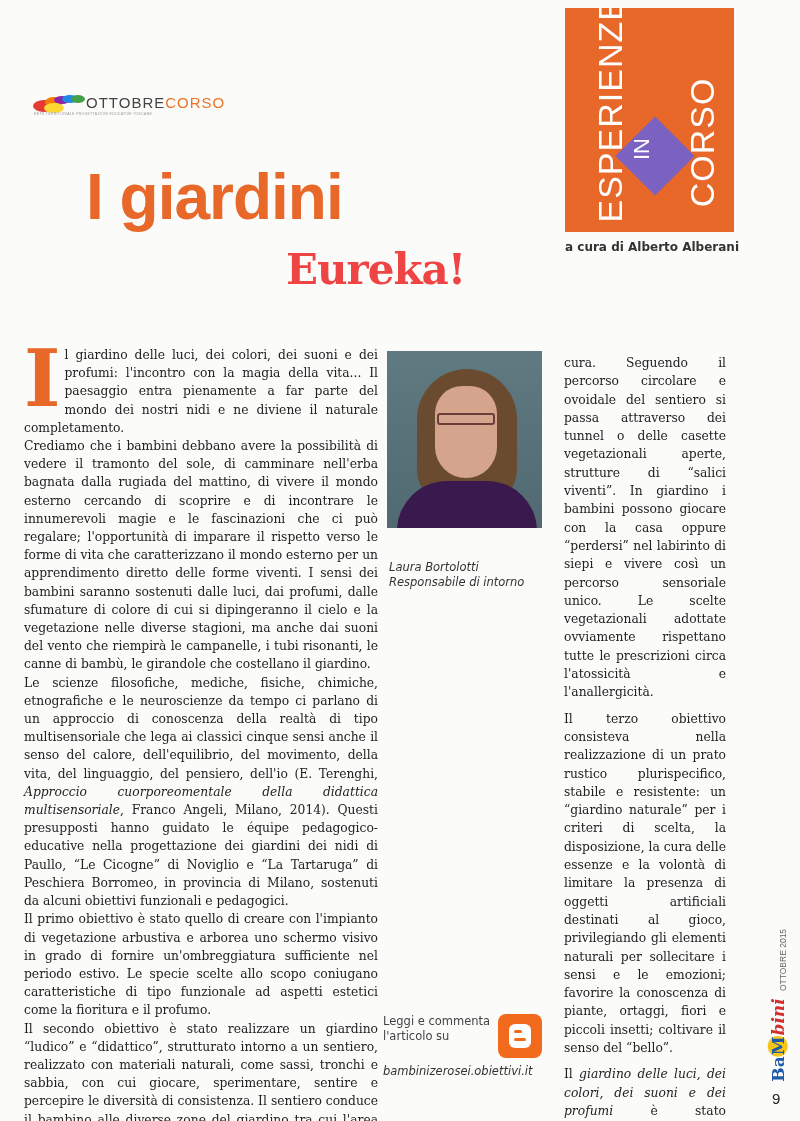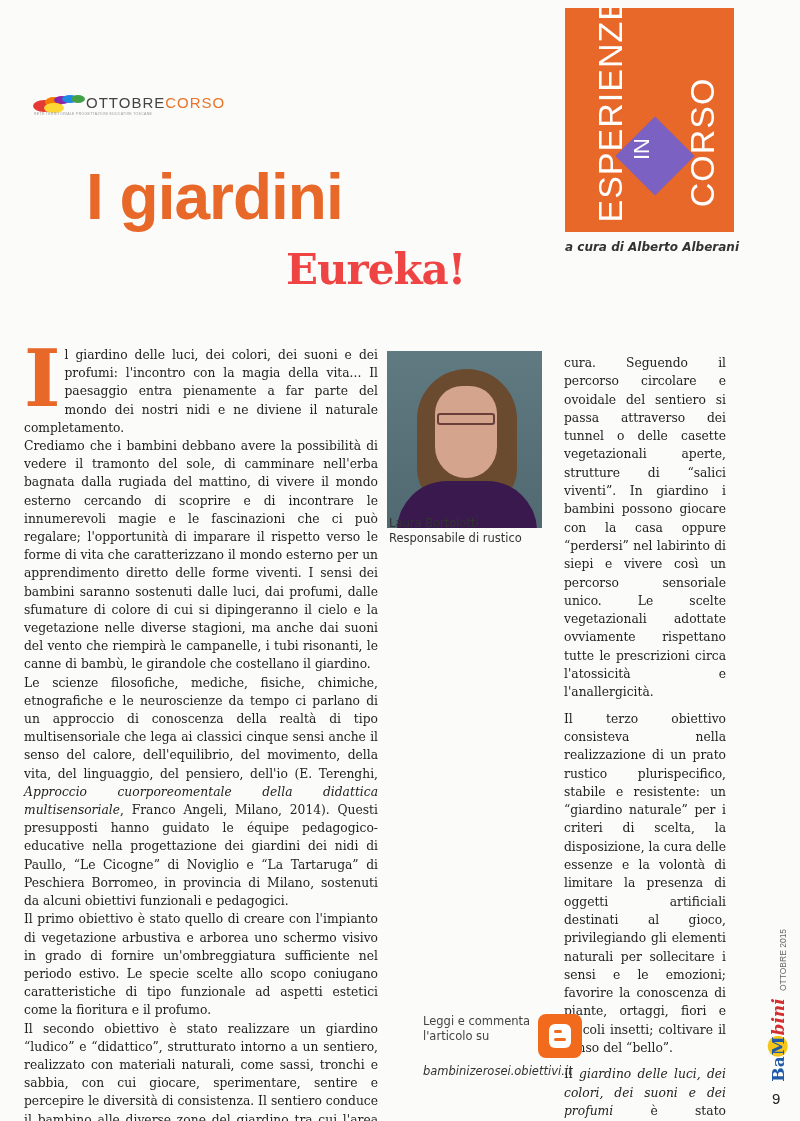--- a/index.html
+++ b/index.html
@@ -10,40 +10,40 @@
   .logo .blobs { position: absolute; left: 0; top: 4px; width: 58px; height: 22px; }
   .logo .name { position: absolute; left: 54px; top: 6px; font-family: "Liberation Sans", sans-serif; font-size: 15px; letter-spacing: 1px; color: #444; }
   .logo .name .hl { color: #e8742a; }
   .logo .tag { position: absolute; left: 2px; top: 24px; font-family: "Liberation Sans", sans-serif; font-size: 3.5px; letter-spacing: .3px; color: #999; white-space: nowrap; }
 
   .badge { position: absolute; left: 565px; top: 8px; width: 169px; height: 224px; background: #e8682a; overflow: hidden; }
   .badge .diamond { position: absolute; left: 62px; top: 120px; width: 56px; height: 56px; background: #7b61c2; transform: rotate(45deg); }
   .badge .w1 { position: absolute; left: -55px; top: 95px; transform: rotate(-90deg); font-family: "Liberation Sans", sans-serif; font-size: 34px; color: #fff; letter-spacing: 1px; width: 200px; text-align: center; }
   .badge .w2 { position: absolute; left: 66px; top: 128px; transform: rotate(-90deg); font-family: "Liberation Sans", sans-serif; font-size: 22px; color: #fff; }
   .badge .w3 { position: absolute; left: 67px; top: 115px; transform: rotate(-90deg); font-family: "Liberation Sans", sans-serif; font-size: 34px; color: #fff; letter-spacing: 1px; width: 140px; text-align: center; }
-  .curator { position: absolute; left: 565px; top: 240px; font-family: "DejaVu Sans", sans-serif; font-style: italic; font-weight: bold; font-size: 12px; color: #333; }
+  .curator { position: absolute; left: 565px; top: 240px; font-family: "DejaVu Sans", sans-serif; font-weight: bold; font-size: 12px; color: #333; }
 
   .title1 { position: absolute; left: 86px; top: 160px; font-family: Liberation Sans, sans-serif; font-size: 64px; color: #e8682a; letter-spacing: -1px; }
   .title2 { position: absolute; left: 286px; top: 245px; font-family: "DejaVu Serif", serif; font-weight: bold; font-size: 42px; color: #ef4444; letter-spacing: -1px; }
 
   .col1 { position: absolute; left: 24px; top: 346px; width: 354px; font-size: 12.3px; line-height: 18.2px; text-align: justify; }
   .col1 p { margin: 0; }
   .dropcap { float: left; font-family: "DejaVu Serif", serif; font-weight: bold; font-size: 78px; line-height: 66px; color: #e8682a; margin: 0 4px -2px 0; }
 
   .photo { position: absolute; left: 387px; top: 351px; width: 155px; height: 177px; background: linear-gradient(#607a82, #516971); overflow: hidden; }
   .photo .hair { position: absolute; left: 30px; top: 18px; width: 100px; height: 140px; background: #6b4b2f; border-radius: 50px 50px 40px 40px; }
   .photo .face { position: absolute; left: 48px; top: 35px; width: 62px; height: 92px; background: #d4a48c; border-radius: 30px 30px 34px 34px; }
   .photo .glasses { position: absolute; left: 50px; top: 62px; width: 58px; height: 12px; border: 2px solid #6a3f3a; border-radius: 3px; }
   .photo .body { position: absolute; left: 10px; top: 130px; width: 140px; height: 60px; background: #3a1a4e; border-radius: 50px 50px 0 0; }
-  .caption { position: absolute; left: 389px; top: 516px; font-family: "DejaVu Sans", sans-serif; font-size: 11.5px; line-height: 15px; color: #333; }
+  .caption { position: absolute; left: 389px; top: 560px; font-family: "DejaVu Sans", sans-serif; font-style: italic; font-size: 11.5px; line-height: 15px; color: #333; }
 
   .col3 { position: absolute; left: 556px; top: 346px; width: 178px; font-size: 12.3px; line-height: 18.3px; text-align: justify; }
   .col3 p { margin: 8px; }
 
-  .blog { position: absolute; left: 383px; top: 1014px; margin-left: 40px; }
+  .blog { position: absolute; left: 383px; top: 1014px; }
   .blog .lbl { font-family: "DejaVu Sans", sans-serif; font-size: 11.5px; line-height: 15px; color: #444; width: 110px; }
   .blog .icon { position: absolute; left: 115px; top: 0px; width: 44px; height: 44px; background: #f26b1d; border-radius: 8px; }
   .blog .icon .b { position: absolute; left: 11px; top: 10px; width: 22px; height: 24px; background: #fff; border-radius: 6px; }
   .blog .icon .l1 { position: absolute; left: 16px; top: 16px; width: 8px; height: 3px; background: #f26b1d; border-radius: 2px; }
   .blog .icon .l2 { position: absolute; left: 16px; top: 24px; width: 12px; height: 3px; background: #f26b1d; border-radius: 2px; }
   .blog .url { position: absolute; left: 0; top: 50px; font-family: "DejaVu Sans", sans-serif; font-style: italic; font-size: 11.5px; color: #333; white-space: nowrap; }
   .issue { position: absolute; left: 743px; top: 955px; transform: rotate(-90deg); transform-origin: center; font-family: "Liberation Sans", sans-serif; font-size: 8.5px; color: #666; width: 80px; text-align: center; }
   .mag { position: absolute; left: 736px; top: 1030px; transform: rotate(-90deg); font-family: "DejaVu Serif", serif; font-weight: bold; font-size: 17px; color: #1e5aa8; white-space: nowrap; }
   .mag .m { display: inline-block; background: #f5c518; border-radius: 50%; color: #1e5aa8; padding: 0 1px; }
   .mag .i { color: #d32f2f; font-style: italic; }
@@ -85,21 +85,21 @@
 </div>
 
 <div class="photo">
   <div class="hair"></div>
   <div class="body"></div>
   <div class="face"></div>
   <div class="glasses"></div>
 </div>
 <div class="caption">
   <div>Laura Bortolotti</div>
-  <div>Responsabile di rustico</div>
+  <div>Responsabile di intorno</div>
 </div>
 
 <div class="col3">
   <p>cura. Seguendo il percorso circolare e ovoidale del sentiero si passa attraverso dei tunnel o delle casette vegetazionali aperte, strutture di “salici viventi”. In giardino i bambini possono giocare con la casa oppure “perdersi” nel labirinto di siepi e vivere così un percorso sensoriale unico. Le scelte vegetazionali adottate ovviamente rispettano tutte le prescrizioni circa l'atossicità e l'anallergicità.</p>
   <p>Il terzo obiettivo consisteva nella realizzazione di un prato rustico plurispecifico, stabile e resistente: un “giardino naturale” per i criteri di scelta, la disposizione, la cura delle essenze e la volontà di limitare la presenza di oggetti artificiali destinati al gioco, privilegiando gli elementi naturali per sollecitare i sensi e le emozioni; favorire la conoscenza di piante, ortaggi, fiori e piccoli insetti; coltivare il senso del “bello”.</p>
   <p><span>Il </span><i>giardino delle luci, dei colori, dei suoni e dei profumi</i><span> è stato progettato dall'architetto Andrea Cassone in collaborazione con l'équipe pedagogica della cooperativa “Eureka!” e realizzato con l'aiuto dei bambini, delle educatrici, delle ausiliarie, delle famiglie e dei nonni.</span></p>
 </div>
 
 <div class="blog">
   <div class="lbl">Leggi e commenta l'articolo su</div>

